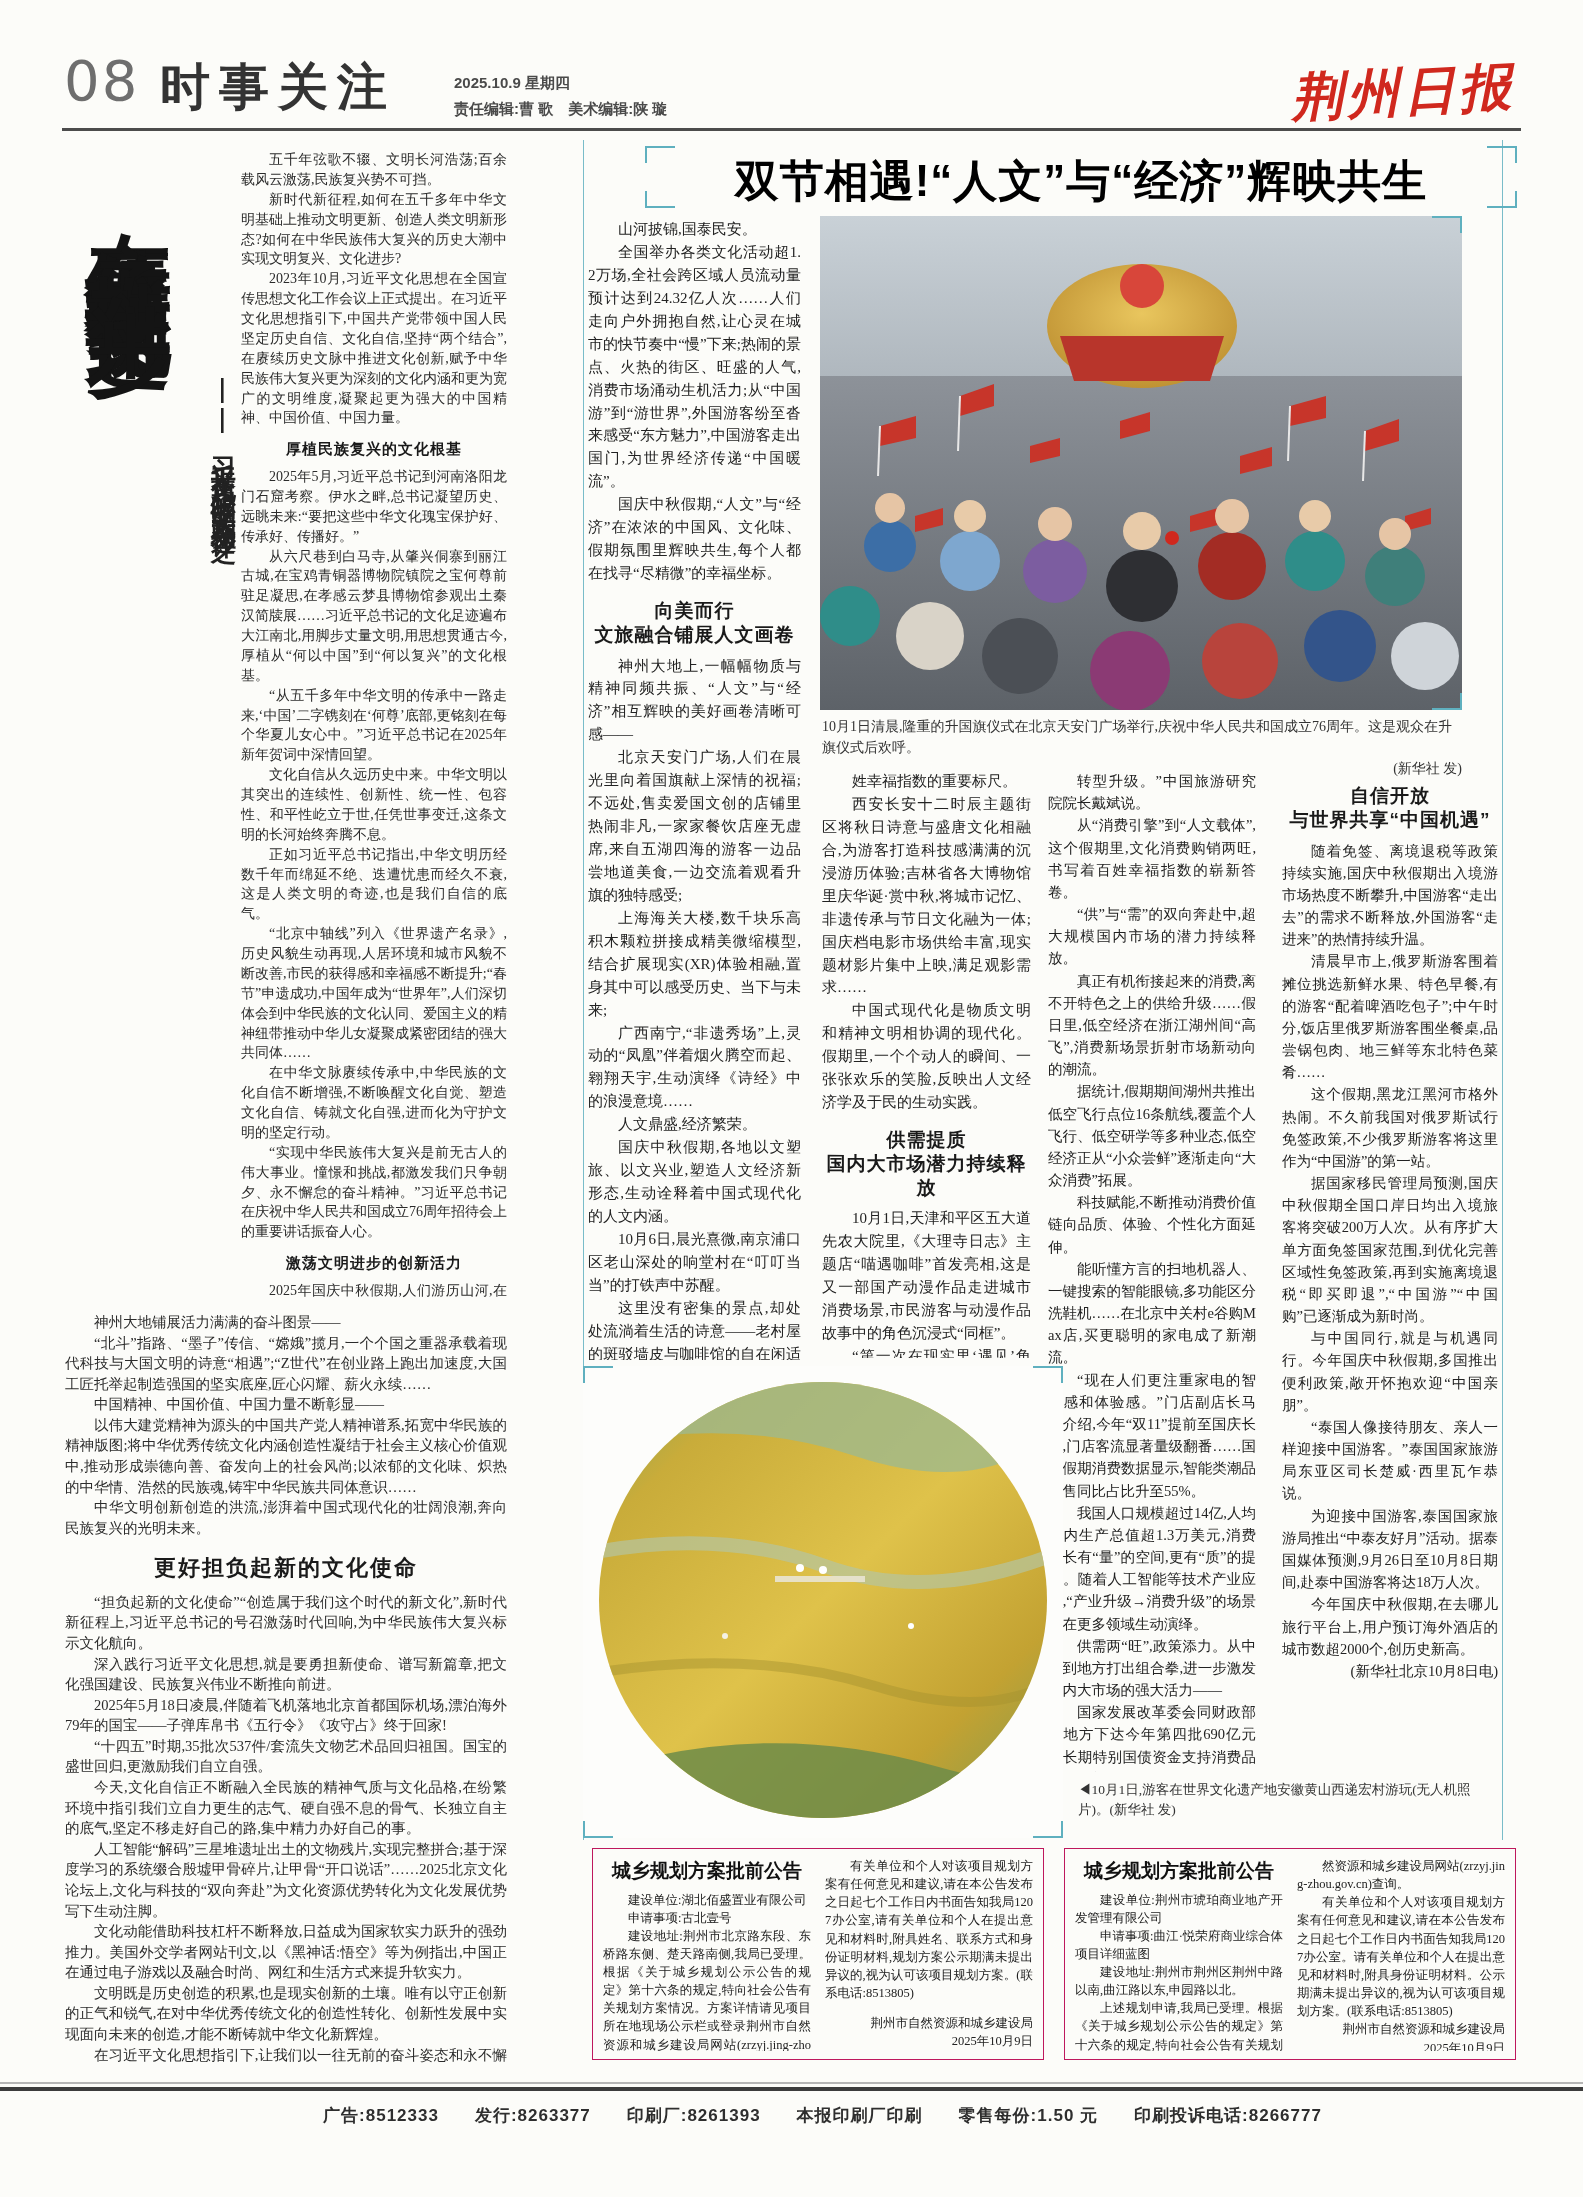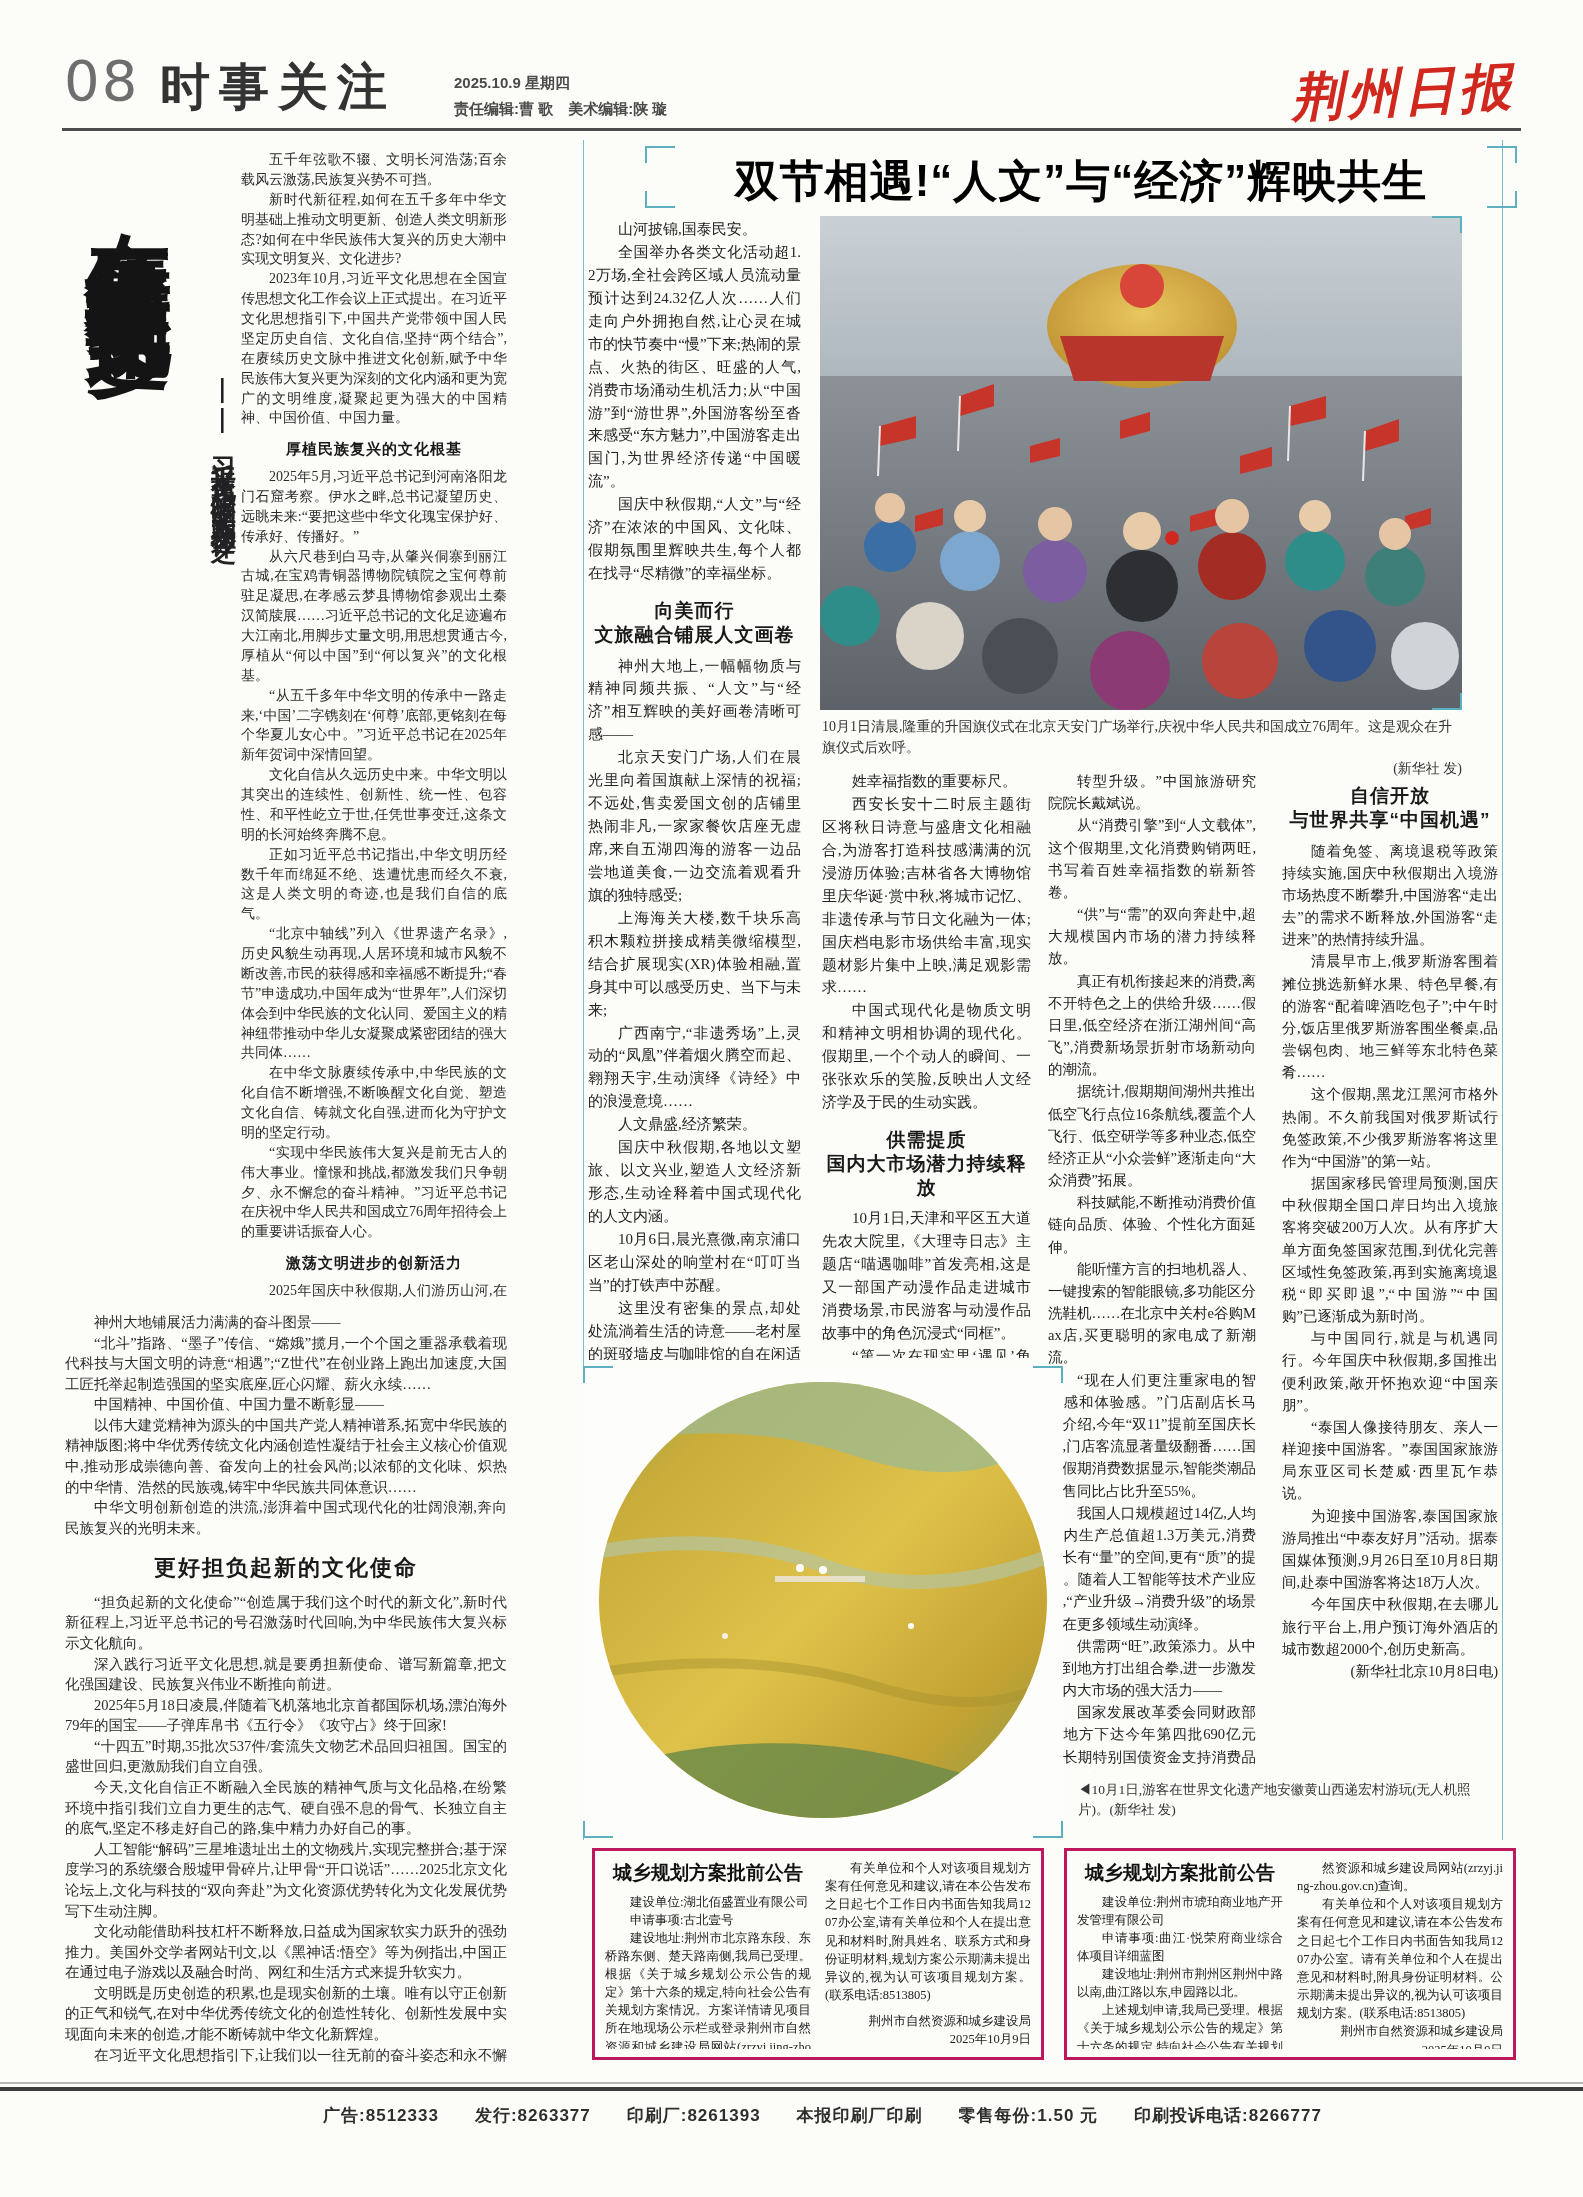--- a/index.html
+++ b/index.html
@@ -45,21 +45,21 @@
   .mcol3{left:1048px;top:770px;width:208px;height:1002px;font-size:14.5px;}
   .mcol4{left:1282px;top:770px;width:216px;height:1002px;font-size:14.5px;}
   .photo1{position:absolute;left:820px;top:216px;width:642px;height:494px;}
   .photo1 svg{display:block;width:642px;height:494px;}
   .cap1{position:absolute;left:822px;top:716px;width:640px;font-size:14px;line-height:1.5;color:#333;}
   .cap1 .credit{text-align:right;}
   .photo2{position:absolute;left:583px;top:1366px;width:480px;height:472px;background:#fdfdfb;}
   .photo2 svg{position:absolute;left:12px;top:10px;}
   .cap2{position:absolute;left:1078px;top:1780px;width:424px;font-size:13.5px;color:#333;line-height:1.5;}
   
-  .notice{position:absolute;top:1848px;width:452px;height:212px;border:3px solid #be185d;box-sizing:border-box;padding:8px 10px;}
+  .notice{position:absolute;top:1848px;width:452px;height:212px;border:1px solid #be185d;box-sizing:border-box;padding:8px 10px;}
   .notice .ncols{display:flex;gap:14px;height:100%;}
   .notice .ncol{width:50%;font-size:12.5px;line-height:1.45;color:#222;overflow:hidden;display:flex;flex-direction:column;}
   .notice .ntitle{font-family:"Liberation Sans",sans-serif;font-weight:900;font-size:19px;text-align:center;margin:0 0 6px;color:#111;}
   .notice .nsig{margin-top:auto;text-align:right;font-size:12.5px;line-height:1.5;}
   
   .frule{position:absolute;left:0;top:2082px;width:1583px;height:3px;border-top:2px solid #b5b5b5;border-bottom:4px solid #3c3c3c;}
   .footer{position:absolute;left:4px;top:2104px;width:1583px;text-align:center;font-family:"Liberation Sans",sans-serif;
           font-weight:bold;font-size:17px;color:#2e2e2e;letter-spacing:1px;margin-left:27px;}
 </style>
 </head>

